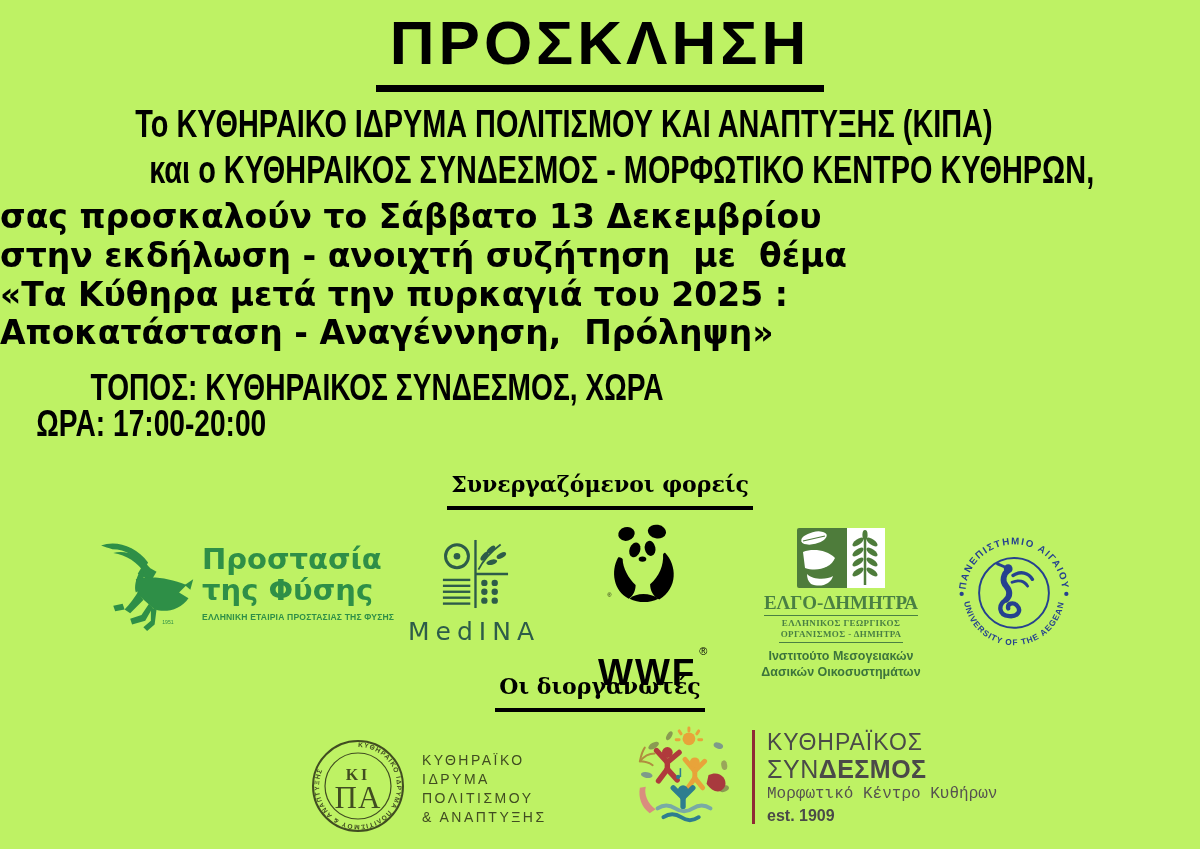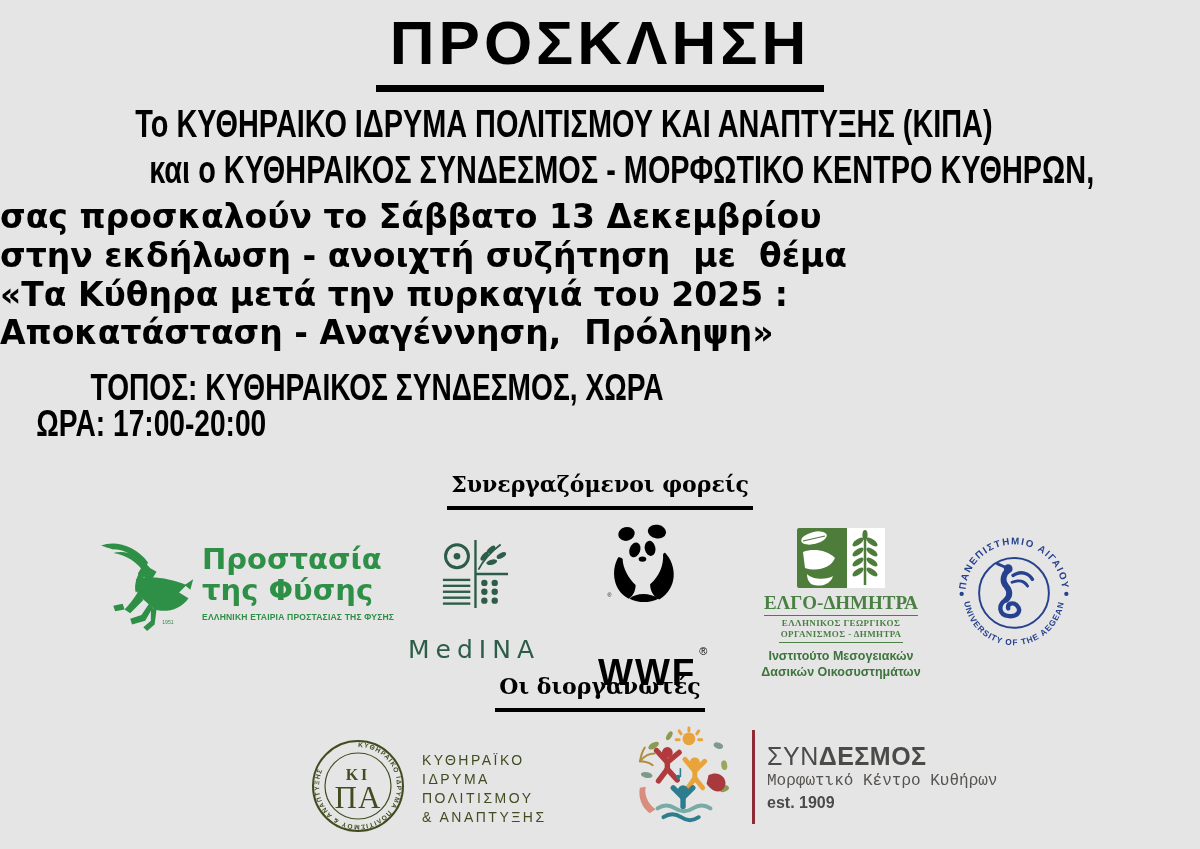--- a/index.html
+++ b/index.html
@@ -1,16 +1,16 @@
 <!DOCTYPE html>
 <html><head>
 <meta charset="utf-8">
 <style>
   html,body{margin:0;padding:0;background:#fff;}
-  .poster{position:relative;width:1200px;height:849px;background:#e5e5e5;overflow:hidden;
+  .poster{position:relative;width:1200px;height:849px;background:#bef264;overflow:hidden;
           font-family:"Liberation Sans",sans-serif;color:#000;}
   .center-row{position:absolute;left:0;right:0;text-align:center;}
   
   .title{display:inline-block;font-size:62px;font-weight:800;letter-spacing:4px;line-height:70px;
          border-bottom:7px solid #000;padding:4px 14px 7px;font-family:"Liberation Sans",sans-serif;}
   
   .pline{position:absolute;left:0;right:0;text-align:left;white-space:pre;}
   .cond{font-weight:700;font-size:38px;line-height:44px;}
   .cond>span{display:inline-block;transform:scaleX(0.76);transform-origin:center;white-space:pre;}
   .round{font-family:"DejaVu Sans",sans-serif;font-weight:700;font-size:33px;line-height:38px;}
@@ -25,21 +25,21 @@
   .logo{position:absolute;display:flex;align-items:flex-start;}
   
   .eepf{left:96px;top:538px;gap:0;}
   .eepf-text{margin-top:6px;}
   .eepf-title{font-family:"DejaVu Sans",sans-serif;font-weight:600;font-size:29px;line-height:31px;color:#2e8f47;}
   .eepf-sub{font-size:9.5px;font-weight:700;color:#2e8f47;margin-top:5px;letter-spacing:0.2px;
             transform:scaleX(0.9);transform-origin:left;white-space:nowrap;}
   
   .medina{left:414px;top:537px;flex-direction:column;align-items:center;width:120px;}
   .medina-word{font-family:"DejaVu Sans",sans-serif;font-weight:500;font-size:25px;letter-spacing:6px;
-               color:#2d5c49;margin-top:24px;}
+               color:#2d5c49;margin-top:6px;}
   
   .wwf{left:598px;top:524px;flex-direction:column;width:100px;gap:48px;}
   .wwf-word{position:relative;font-weight:900;font-size:37px;letter-spacing:2px;line-height:1;margin-top:2px;}
   .wwf-reg{position:absolute;top:-8px;right:-13px;font-size:11px;font-weight:400;}
   
   .elgo{left:756px;top:528px;flex-direction:column;align-items:center;width:170px;text-align:center;}
   .elgo-title{font-family:"Liberation Serif",serif;font-weight:700;font-size:19px;color:#4a8043;
               border-bottom:1.5px solid #4a8043;padding-bottom:1px;margin-top:4px;}
   .elgo-sub{font-family:"Liberation Serif",serif;font-weight:600;font-size:9px;line-height:10.5px;color:#4a8043;
             border-bottom:1.5px solid #4a8043;padding:2px 2px 3px;letter-spacing:0.4px;}
@@ -301,19 +301,20 @@
 
       <path d="M76,50 C86,45 95,52 93,61 C89,70 80,68 74,59 Z" fill="#a83a3e"></path>
 
       <path d="M12,62 C10,70 14,79 22,85 L16,89 C8,83 4,73 6,63 Z" fill="#d98d7e"></path>
 
       <path d="M24,84 Q33,78 42,84 T60,84 T78,84" stroke="#79aaa5" stroke-width="4" fill="none" stroke-linecap="round"></path>
       <path d="M30,93 Q39,87 48,93 T66,93" stroke="#2e7d8f" stroke-width="4" fill="none" stroke-linecap="round"></path>
     </svg>
     <div class="synd-divider"></div>
     <div class="synd-text">
+      <div class="synd-l1">ΚΥΘΗΡΑΪΚΟΣ</div>
       <div class="synd-l2"><span class="thin">ΣΥΝ</span><span class="fat">ΔΕΣΜΟΣ</span></div>
       <div class="synd-l3">Μορφωτικό Κέντρο Κυθήρων</div>
       <div class="synd-l4">est. 1909</div>
     </div>
   </div>
 
 </div>
 
 </body></html>

